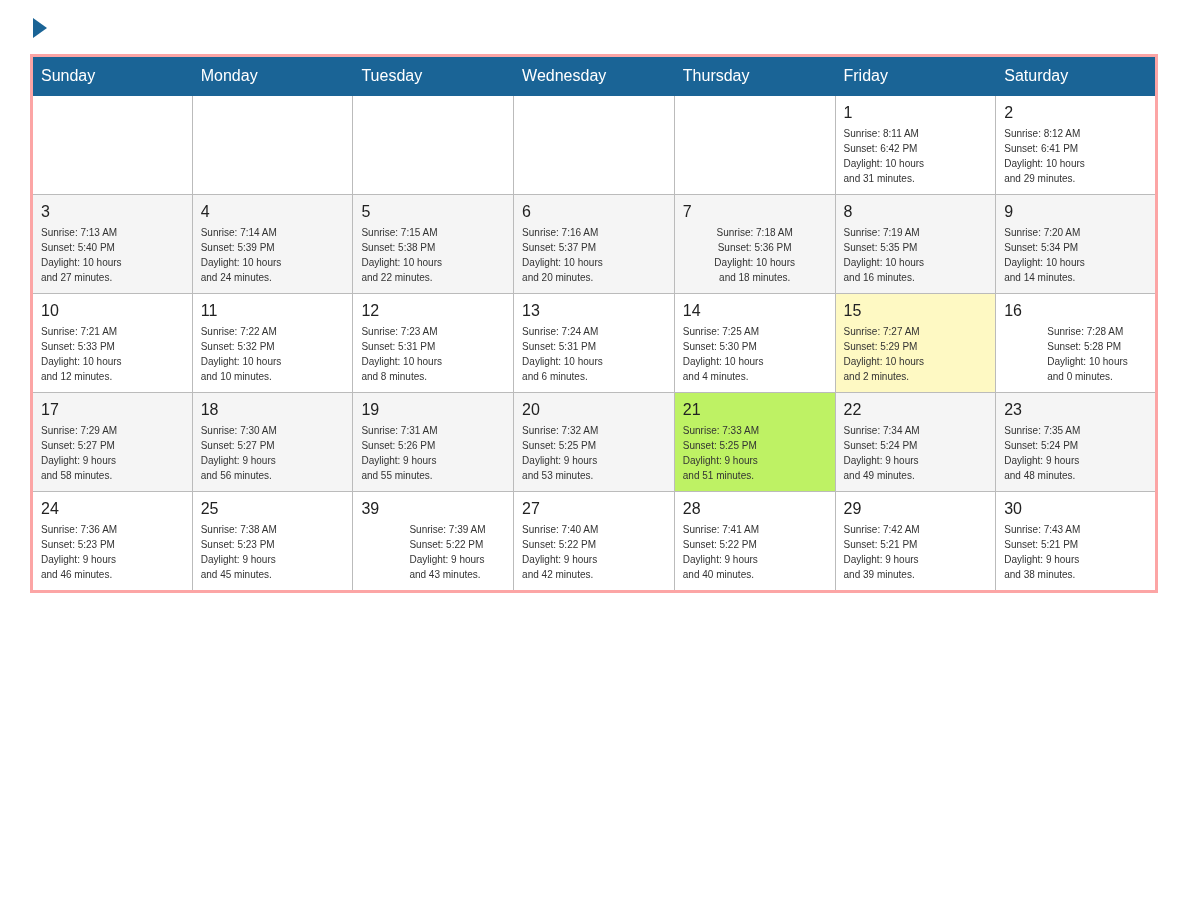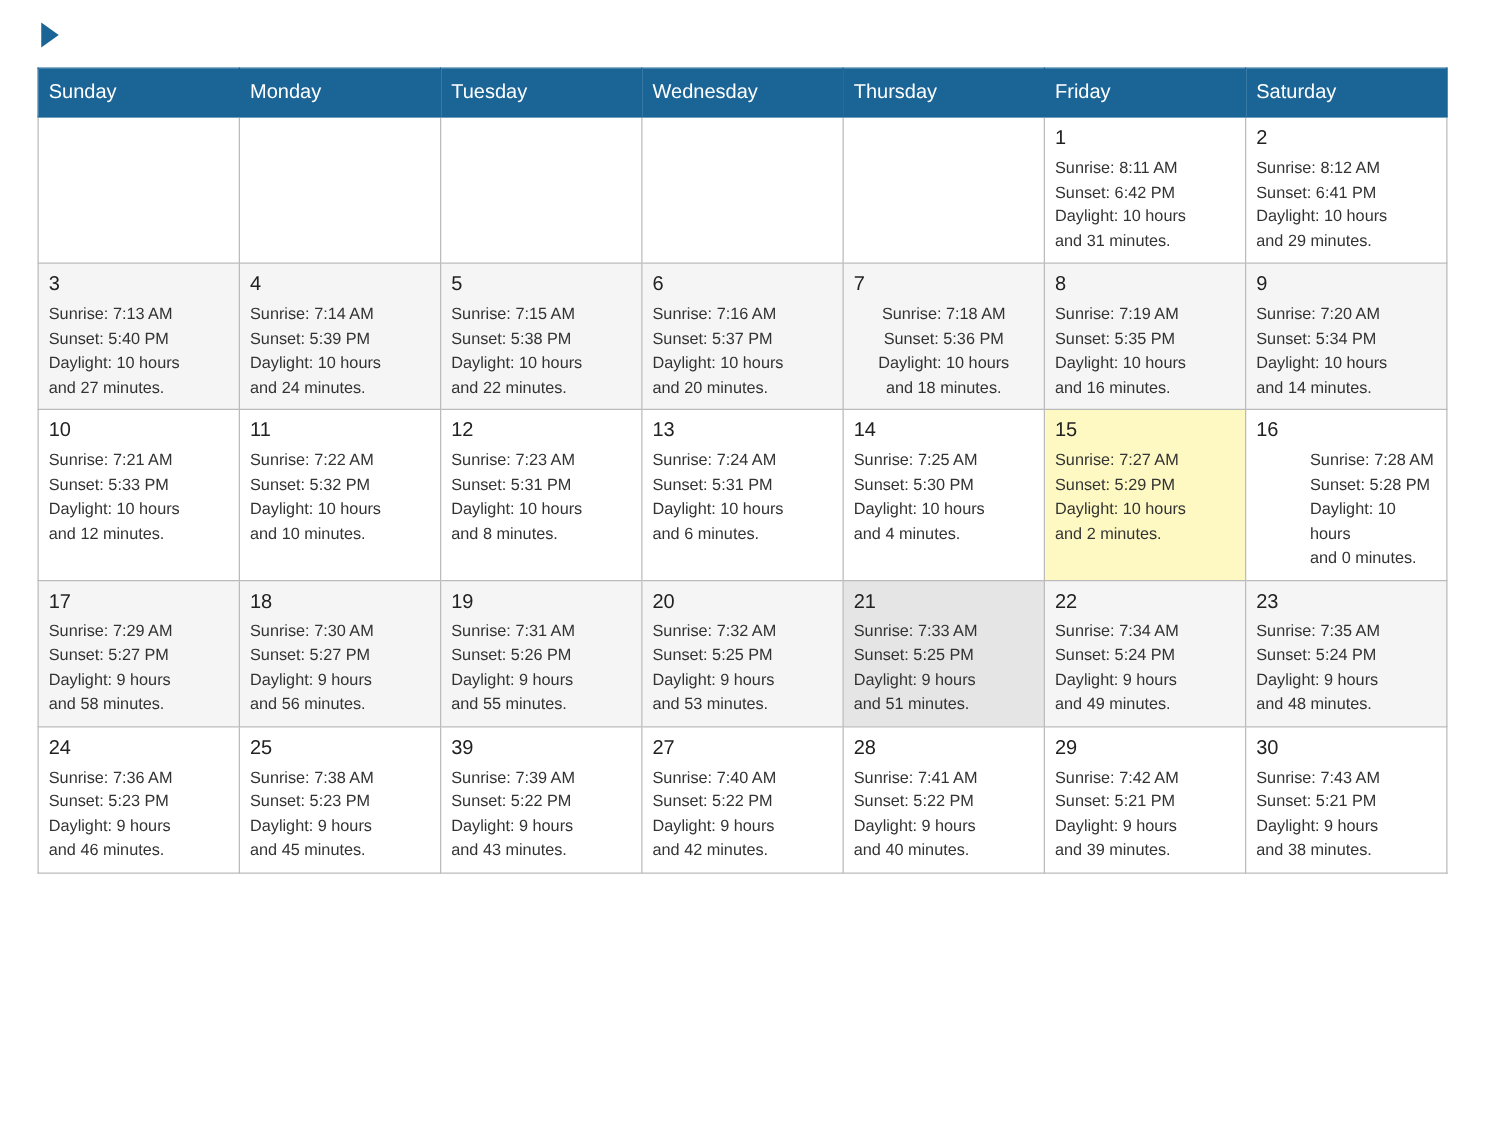--- a/index.html
+++ b/index.html
@@ -54,21 +54,21 @@
       line-height: 1.1;
     }
     .location {
       font-size: 22px;
       color: #555;
       margin-top: 4px;
     }
     .calendar {
       width: 100%;
       border-collapse: collapse;
-      border: 1px solid #fca5a5;
+      border: 3px solid #fca5a5;
     }
     .calendar th {
       background-color: #1a6496;
       color: #fff;
       padding: 10px 8px;
       font-size: 16px;
       font-weight: normal;
       text-align: left;
       border: 1px solid #1a6496;
     }
@@ -81,21 +81,21 @@
       font-size: 13px;
       color: #333;
     }
     .day-number {
       font-size: 16px;
       font-weight: normal;
       color: #222;
       margin-bottom: 4px;
     }
     .day-info {
-      font-size: 13px;
+      font-size: 10px;
       line-height: 1.5;
       color: #333;
     }
     .empty-cell {
       background: #fff;
     }
     tr:nth-child(even) td {
       background-color: #f9f9f9;
     }
     tr:nth-child(odd) td {
@@ -280,21 +280,21 @@
 Daylight: 9 hours
 and 55 minutes.</div>
         </td>
         <td style="background-color: rgb(245, 245, 245);">
           <div class="day-number">20</div>
           <div class="day-info" style="white-space: pre-line;">Sunrise: 7:32 AM
 Sunset: 5:25 PM
 Daylight: 9 hours
 and 53 minutes.</div>
         </td>
-        <td style="background-color: #e5e5e5;">
+        <td style="background-color: #bef264;">
           <div class="day-number">21</div>
           <div class="day-info" style="white-space: pre-line;">Sunrise: 7:33 AM
 Sunset: 5:25 PM
 Daylight: 9 hours
 and 51 minutes.</div>
         </td>
         <td style="background-color: rgb(245, 245, 245);">
           <div class="day-number">22</div>
           <div class="day-info" style="white-space: pre-line;">Sunrise: 7:34 AM
 Sunset: 5:24 PM
@@ -319,21 +319,21 @@
         </td>
         <td style="background-color: rgb(255, 255, 255);">
           <div class="day-number">25</div>
           <div class="day-info" style="white-space: pre-line;">Sunrise: 7:38 AM
 Sunset: 5:23 PM
 Daylight: 9 hours
 and 45 minutes.</div>
         </td>
         <td style="background-color: rgb(255, 255, 255);">
           <div class="day-number">39</div>
-          <div class="day-info" style="white-space: pre-line;">Sunrise: 7:39 AM
+          <div class="day-info" style="white-space: pre-line; margin-left: 48px;">Sunrise: 7:39 AM
 Sunset: 5:22 PM
 Daylight: 9 hours
 and 43 minutes.</div>
         </td>
         <td style="background-color: rgb(255, 255, 255);">
           <div class="day-number">27</div>
           <div class="day-info" style="white-space: pre-line;">Sunrise: 7:40 AM
 Sunset: 5:22 PM
 Daylight: 9 hours
 and 42 minutes.</div>

